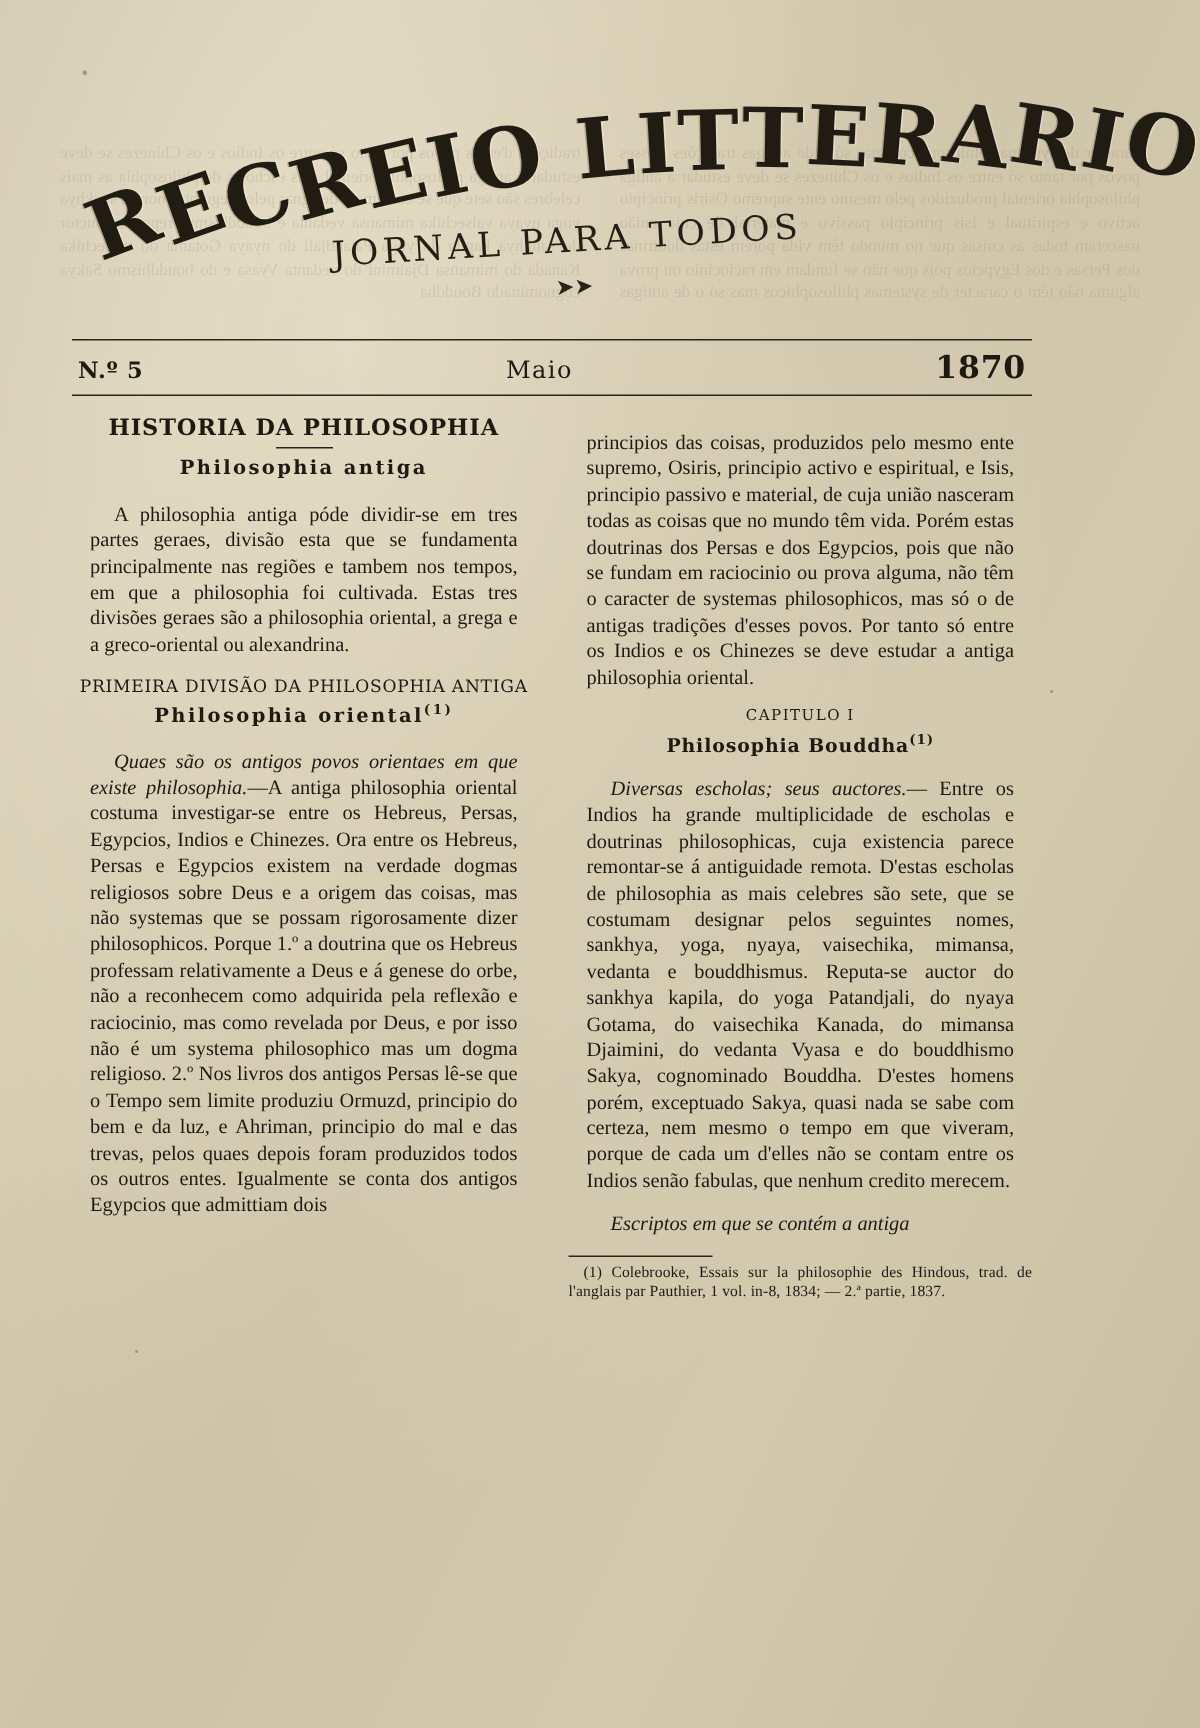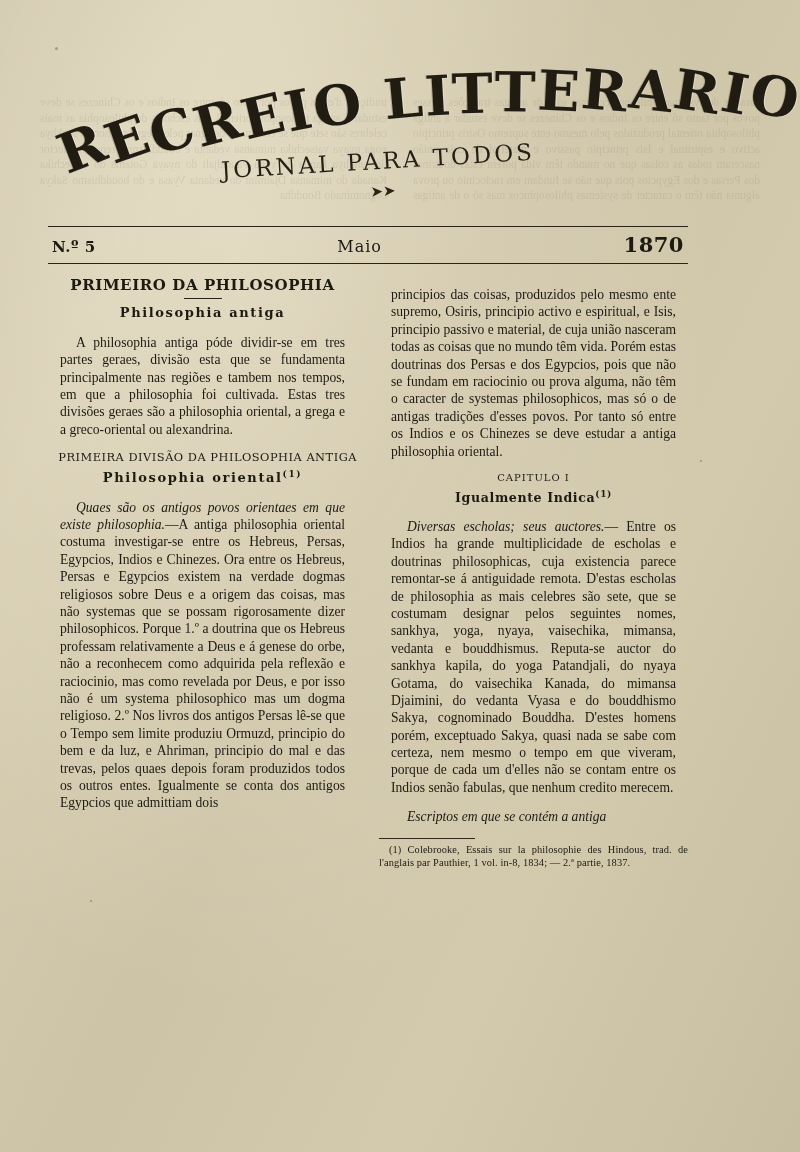--- a/index.html
+++ b/index.html
@@ -181,21 +181,21 @@
     font-weight: bold;
     letter-spacing: 0.6px;
     text-align: center;
     margin: 4px 0 4px 0;
   }
   h2.divisao {
     font-family: "DejaVu Serif", serif;
     font-size: 11.4px;
     font-weight: normal;
     letter-spacing: 0.5px;
-    text-align: right;
+    text-align: center;
     margin: 8px 0 4px 0;
   }
   h2.capitulo {
     font-family: "DejaVu Serif", serif;
     font-size: 10px;
     font-weight: normal;
     letter-spacing: 1px;
     text-align: center;
     margin: 6px 0 3px 0;
   }
@@ -254,37 +254,37 @@
       <span class="num">N.º 5</span>
       <span class="month">Maio</span>
       <span class="year">1870</span>
     </div>
     <div class="rule-bot"></div>
 
     <div class="cols">
       <div class="divider"></div>
 
       <div class="col left">
-        <h1 class="art-title">PRIMEIRO DA PHILOSOPHIA</h1>
+        <h1 class="art-title">HISTORIA DA PHILOSOPHIA</h1>
         <div class="short-rule"></div>
         <h3 class="sub">Philosophia antiga</h3>
         <p>A philosophia antiga póde dividir-se em tres partes geraes, divisão esta que se fundamenta principalmente nas regiões e tambem nos tempos, em que a philosophia foi cultivada. Estas tres divisões geraes são a philosophia oriental, a grega e a greco-oriental ou alexandrina.</p>
         <h2 class="divisao">PRIMEIRA DIVISÃO DA PHILOSOPHIA ANTIGA</h2>
         <h3 class="sub">
           <span>Philosophia oriental</span><sup>(1)</sup>
         </h3>
         <p><i>Quaes são os antigos povos orientaes em que existe philosophia.</i><span>—A antiga philosophia oriental costuma investigar-se entre os Hebreus, Persas, Egypcios, Indios e Chinezes. Ora entre os Hebreus, Persas e Egypcios existem na verdade dogmas religiosos sobre Deus e a origem das coisas, mas não systemas que se possam rigorosamente dizer philosophicos. Porque 1.º a doutrina que os Hebreus professam relativamente a Deus e á genese do orbe, não a reconhecem como adquirida pela reflexão e raciocinio, mas como revelada por Deus, e por isso não é um systema philosophico mas um dogma religioso. 2.º Nos livros dos antigos Persas lê-se que o Tempo sem limite produziu Ormuzd, principio do bem e da luz, e Ahriman, principio do mal e das trevas, pelos quaes depois foram produzidos todos os outros entes. Igualmente se conta dos antigos Egypcios que admittiam dois</span></p>
 
       </div>
 
       <div class="col right">
         <p class="noind">principios das coisas, produzidos pelo mesmo ente supremo, Osiris, principio activo e espiritual, e Isis, principio passivo e material, de cuja união nasceram todas as coisas que no mundo têm vida. Porém estas doutrinas dos Persas e dos Egypcios, pois que não se fundam em raciocinio ou prova alguma, não têm o caracter de systemas philosophicos, mas só o de antigas tradições d'esses povos. Por tanto só entre os Indios e os Chinezes se deve estudar a antiga philosophia oriental.</p>
         <h2 class="capitulo">CAPITULO I</h2>
         <h3 class="subcap">
-          <span>Igualmente Indica</span><sup>(1)</sup>
+          <span>Philosophia Bouddha</span><sup>(1)</sup>
         </h3>
         <p><i>Diversas escholas; seus auctores.</i><span>— Entre os Indios ha grande multiplicidade de escholas e doutrinas philosophicas, cuja existencia parece remontar-se á antiguidade remota. D'estas escholas de philosophia as mais celebres são sete, que se costumam designar pelos seguintes nomes, sankhya, yoga, nyaya, vaisechika, mimansa, vedanta e bouddhismus. Reputa-se auctor do sankhya kapila, do yoga Patandjali, do nyaya Gotama, do vaisechika Kanada, do mimansa Djaimini, do vedanta Vyasa e do bouddhismo Sakya, cognominado Bouddha. D'estes homens porém, exceptuado Sakya, quasi nada se sabe com certeza, nem mesmo o tempo em que viveram, porque de cada um d'elles não se contam entre os Indios senão fabulas, que nenhum credito merecem.</span></p>
         <p><i>Escriptos em que se contém a antiga</i></p>
 
         <div class="fn-wrap">
           <div class="fn-rule"></div>
           <div class="footnote">(1) Colebrooke, Essais sur la philosophie des Hindous, trad. de l'anglais par Pauthier, 1 vol. in-8, 1834; — 2.ª partie, 1837.</div>
         </div>
       </div>
     </div>

